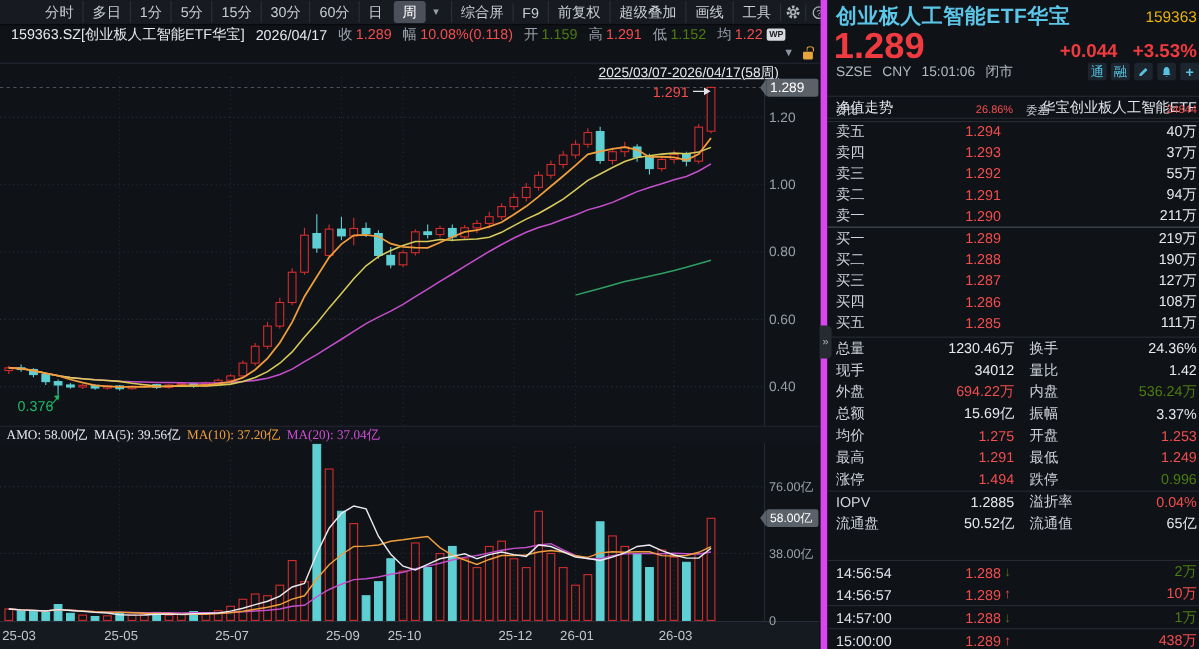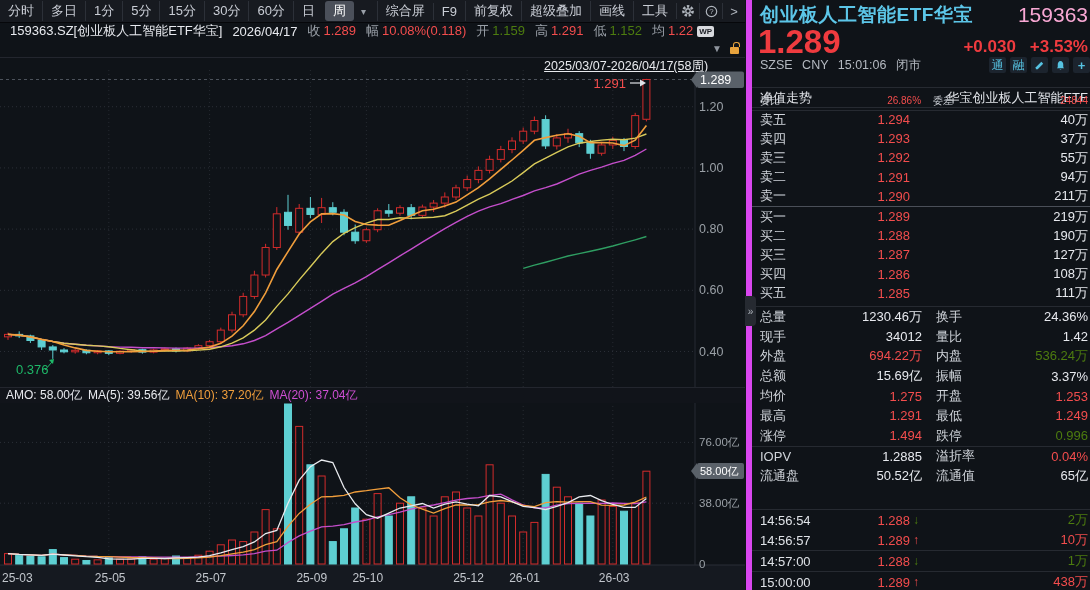--- a/index.html
+++ b/index.html
@@ -1,50 +1,50 @@
 <!DOCTYPE html>
 <html><head>
 <meta charset="utf-8">
 <style>
   html,body{margin:0;padding:0;background:#0f1318;width:1090px;height:590px;overflow:hidden;}
   #app{position:relative;width:1090px;height:590px;font-family:"Liberation Sans","DejaVu Sans",sans-serif;color:#d4d8de;font-size:13px;}
   
   #left{position:absolute;left:0;top:0;width:745px;height:590px;}
-  #toolbar{position:absolute;left:0;top:0;width:745px;height:22px;background:#171a20;border-bottom:1px solid #06070a;display:flex;align-items:center;font-size:13px;color:#c9cdd5;}
+  #toolbar{position:absolute;left:0;top:0;width:745px;height:22px;background:#171a20;border-bottom:1px solid #06070a;display:flex;align-items:center;font-size:13px;color:#c9cdd5;padding-left:33px;}
   .tab{padding:1px 8px;white-space:nowrap;cursor:default;}
   .tab:not(:first-child){border-left:1px solid #2c3038;}
   .tab.active{background:#4b505a;color:#fff;border-radius:3px;border-left:none;margin:0 2px;}
   .caret{color:#9aa0a8;font-size:10px;padding:0 5px;}
   #tb-right{margin-left:auto;display:flex;align-items:center;}
   .tbtn{padding:1px 8px;border-left:1px solid #2c3038;white-space:nowrap;}
   .tico{width:22px;display:flex;align-items:center;justify-content:center;border-left:1px solid #2c3038;height:16px;color:#aeb4bc;}
   #infobar{position:absolute;left:0;top:22px;width:745px;height:18px;display:flex;align-items:center;font-size:13px;white-space:nowrap;overflow:hidden;}
   #infobar .tok{margin-left:10px;}
   #infobar .lab{color:#9aa0a8;margin-right:3px;}
   #mabar{position:absolute;left:0;top:40px;width:745px;height:17px;display:flex;align-items:center;font-size:12.5px;border-bottom:1px solid #23262e;}
   #mabar .tok{margin-left:8px;white-space:nowrap;}
   #mabar .lab{color:#d0d4da;margin-right:3px;}
   #rangebox{margin-left:auto;display:flex;align-items:center;margin-right:6px;}
   #rangetext{color:#e8eaee;text-decoration:underline;font-size:12.5px;margin-top:35px;}
   .tri{color:#8f959e;font-size:10px;margin-left:4px;}
   .lock{width:9px;height:7px;background:#e8a33d;border-radius:1px;position:relative;margin-left:8px;margin-top:4px;}
   .lock:before{content:"";position:absolute;left:3px;top:-5px;width:5px;height:4px;border:1.5px solid #e8a33d;border-bottom:none;border-radius:3px 3px 0 0;}
   #volbar{position:absolute;left:0;top:387px;width:745px;height:15px;display:flex;align-items:center;font-size:12px;border-top:1px solid #23262e;background:#11141a;}
-  #volbar .tok{margin-left:6px;white-space:nowrap;}
+  #volbar .tok{margin-left:6px;white-space:nowrap;font-family:Liberation Serif, serif;}
   #chart-svg{position:absolute;left:0;top:57px;}
   .wp{display:inline-block;background:#d8dade;color:#1c1e24;font-size:8px;font-weight:bold;padding:0 2px;border-radius:2px;height:11px;line-height:11px;margin-left:4px;}
   
   .c-r{color:#f34d4d;} .c-g{color:#4d7c0f;} .c-w{color:#e7e9ee;}
   .c-o{color:#f09e3c;} .c-y{color:#d9cb5a;} .c-m{color:#cf4fd4;} .c-gr{color:#31a465;}
   
   #panel{position:absolute;left:746px;top:0;width:344px;height:590px;background:#0f1318;border-left:6px solid #d946ef;}
   .prow{position:absolute;left:0;width:344px;display:flex;align-items:center;}
   #p-title{top:2px;height:26px;}
   #p-name{color:#5cc6e8;font-size:19px;font-weight:bold;margin-left:8px;letter-spacing:0.5px;}
-  #p-code{margin-left:auto;margin-right:8px;color:#f9a8d4;font-size:21px;}
+  #p-code{margin-left:auto;margin-right:8px;color:#eab308;font-size:14px;}
   #p-price{top:27px;height:30px;}
   #p-last{color:#ef3b3f;font-size:33px;font-weight:bold;margin-left:6px;line-height:30px;}
   #p-chg{margin-left:auto;margin-right:8px;color:#ef3b3f;font-size:17px;font-weight:bold;display:flex;gap:14px;align-items:flex-end;padding-top:10px;}
   #p-meta{top:58px;height:14px;font-size:12.5px;color:#b4b9c0;}
   #p-meta .mt{margin-left:8px;word-spacing:6px;}
   #p-icons{margin-left:auto;margin-right:6px;display:flex;gap:4px;align-items:center;}
   .badge{width:17px;height:16px;background:#1c242e;color:#56c3e2;font-size:12px;display:flex;align-items:center;justify-content:center;border-radius:2px;}
   .sicon{width:17px;height:16px;background:#1c242e;border-radius:2px;display:flex;align-items:center;justify-content:center;color:#56c3e2;font-size:13px;font-weight:bold;}
   #p-nav{top:87px;height:19px;border-top:1px solid #262a31;border-bottom:1px solid #262a31;font-size:13px;color:#e2e5ea;}
   #p-nav span:first-child{margin-left:8px;}
@@ -372,21 +372,21 @@
   <div id="expander">»</div>
 
   <div id="panel">
     <div class="prow" id="p-title">
       <span id="p-name">创业板人工智能ETF华宝</span>
       <span id="p-code">159363</span>
     </div>
     <div class="prow" id="p-price">
       <span id="p-last">1.289</span>
       <div id="p-chg">
-        <span>+0.030</span>
+        <span>+0.044</span>
         <span>+3.53%</span>
       </div>
     </div>
     <div class="prow" id="p-meta">
       <span class="mt">SZSE CNY 15:01:06 闭市</span>
       <div id="p-icons">
         <span class="badge" id="badge-0">通</span>
         <span class="badge" id="badge-1">融</span>
         <span class="sicon">
           <svg width="11" height="11" viewBox="0 0 12 12">

